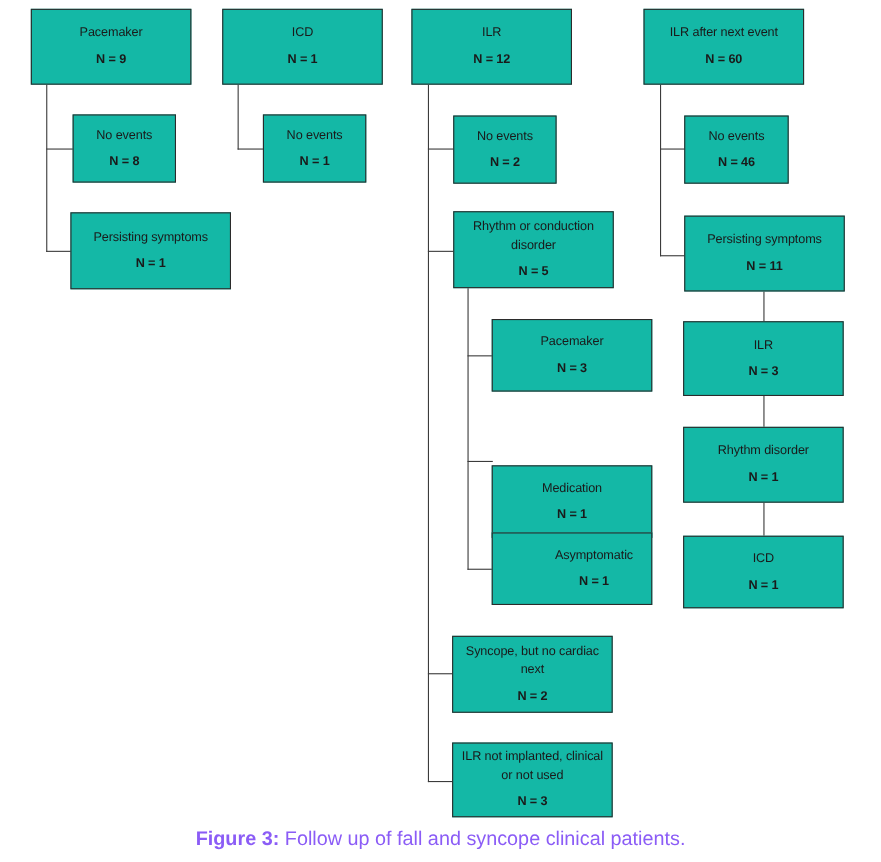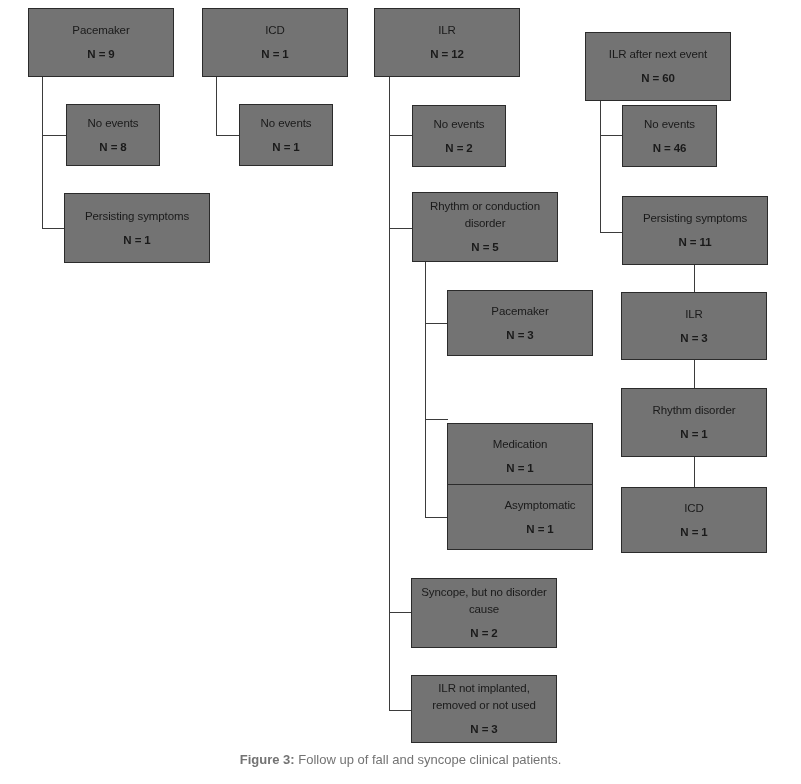--- a/index.html
+++ b/index.html
@@ -15,21 +15,21 @@
     position: relative;
     width: 801px;
     height: 784px;
     overflow: hidden;
     background: #ffffff;
   }
   .node {
     position: absolute;
     box-sizing: border-box;
     border: 1px solid #2b2b2b;
-    background: #737373;
+    background: #14b8a6;
     display: flex;
     flex-direction: column;
     align-items: center;
     justify-content: center;
     text-align: center;
     font-size: 11.5px;
     line-height: 1.45;
     color: #1a1a1a;
     letter-spacing: -0.1px;
     z-index: 2;
@@ -54,22 +54,22 @@
   }
   .connector.h {
     height: 1px;
   }
   #caption {
     position: absolute;
     left: 0;
     right: 0;
     top: 752px;
     text-align: center;
-    font-size: 13px;
-    color: #737373;
+    font-size: 18px;
+    color: #8b5cf6;
   }
   #caption .cap-strong {
     font-weight: bold;
   }
 </style>
 </head>
 <body>
 
 <div id="figure-root">
 
@@ -140,30 +140,30 @@
     <span class="node-label">Medication</span>
     <span class="node-count">N = 1</span>
   </div>
 
   <div class="node" style="left:447px; top:484px; width:146px; height:66px;padding-left:44px;">
     <span class="node-label">Asymptomatic</span>
     <span class="node-count">N = 1</span>
   </div>
 
   <div class="node" style="left:411px; top:578px; width:146px; height:70px;">
-    <span class="node-label">Syncope, but no disorder cause</span>
+    <span class="node-label">Syncope, but no cardiac next</span>
     <span class="node-count">N = 2</span>
   </div>
 
   <div class="node" style="left:411px; top:675px; width:146px; height:68px;">
-    <span class="node-label">ILR not implanted, removed or not used</span>
+    <span class="node-label">ILR not implanted, clinical or not used</span>
     <span class="node-count">N = 3</span>
   </div>
 
-  <div class="node" style="left:585px; top:8px; width:146px; height:69px;margin-top:24px;">
+  <div class="node" style="left:585px; top:8px; width:146px; height:69px;">
     <span class="node-label">ILR after next event</span>
     <span class="node-count">N = 60</span>
   </div>
 
   <div class="connector v" style="left:600px; top:77px; height:156px;"></div>
   <div class="connector h" style="left:600px; top:135px; width:24px;"></div>
   <div class="connector h" style="left:600px; top:232px; width:23px;"></div>
 
   <div class="node" style="left:622px; top:105px; width:95px; height:62px;">
     <span class="node-label">No events</span>

